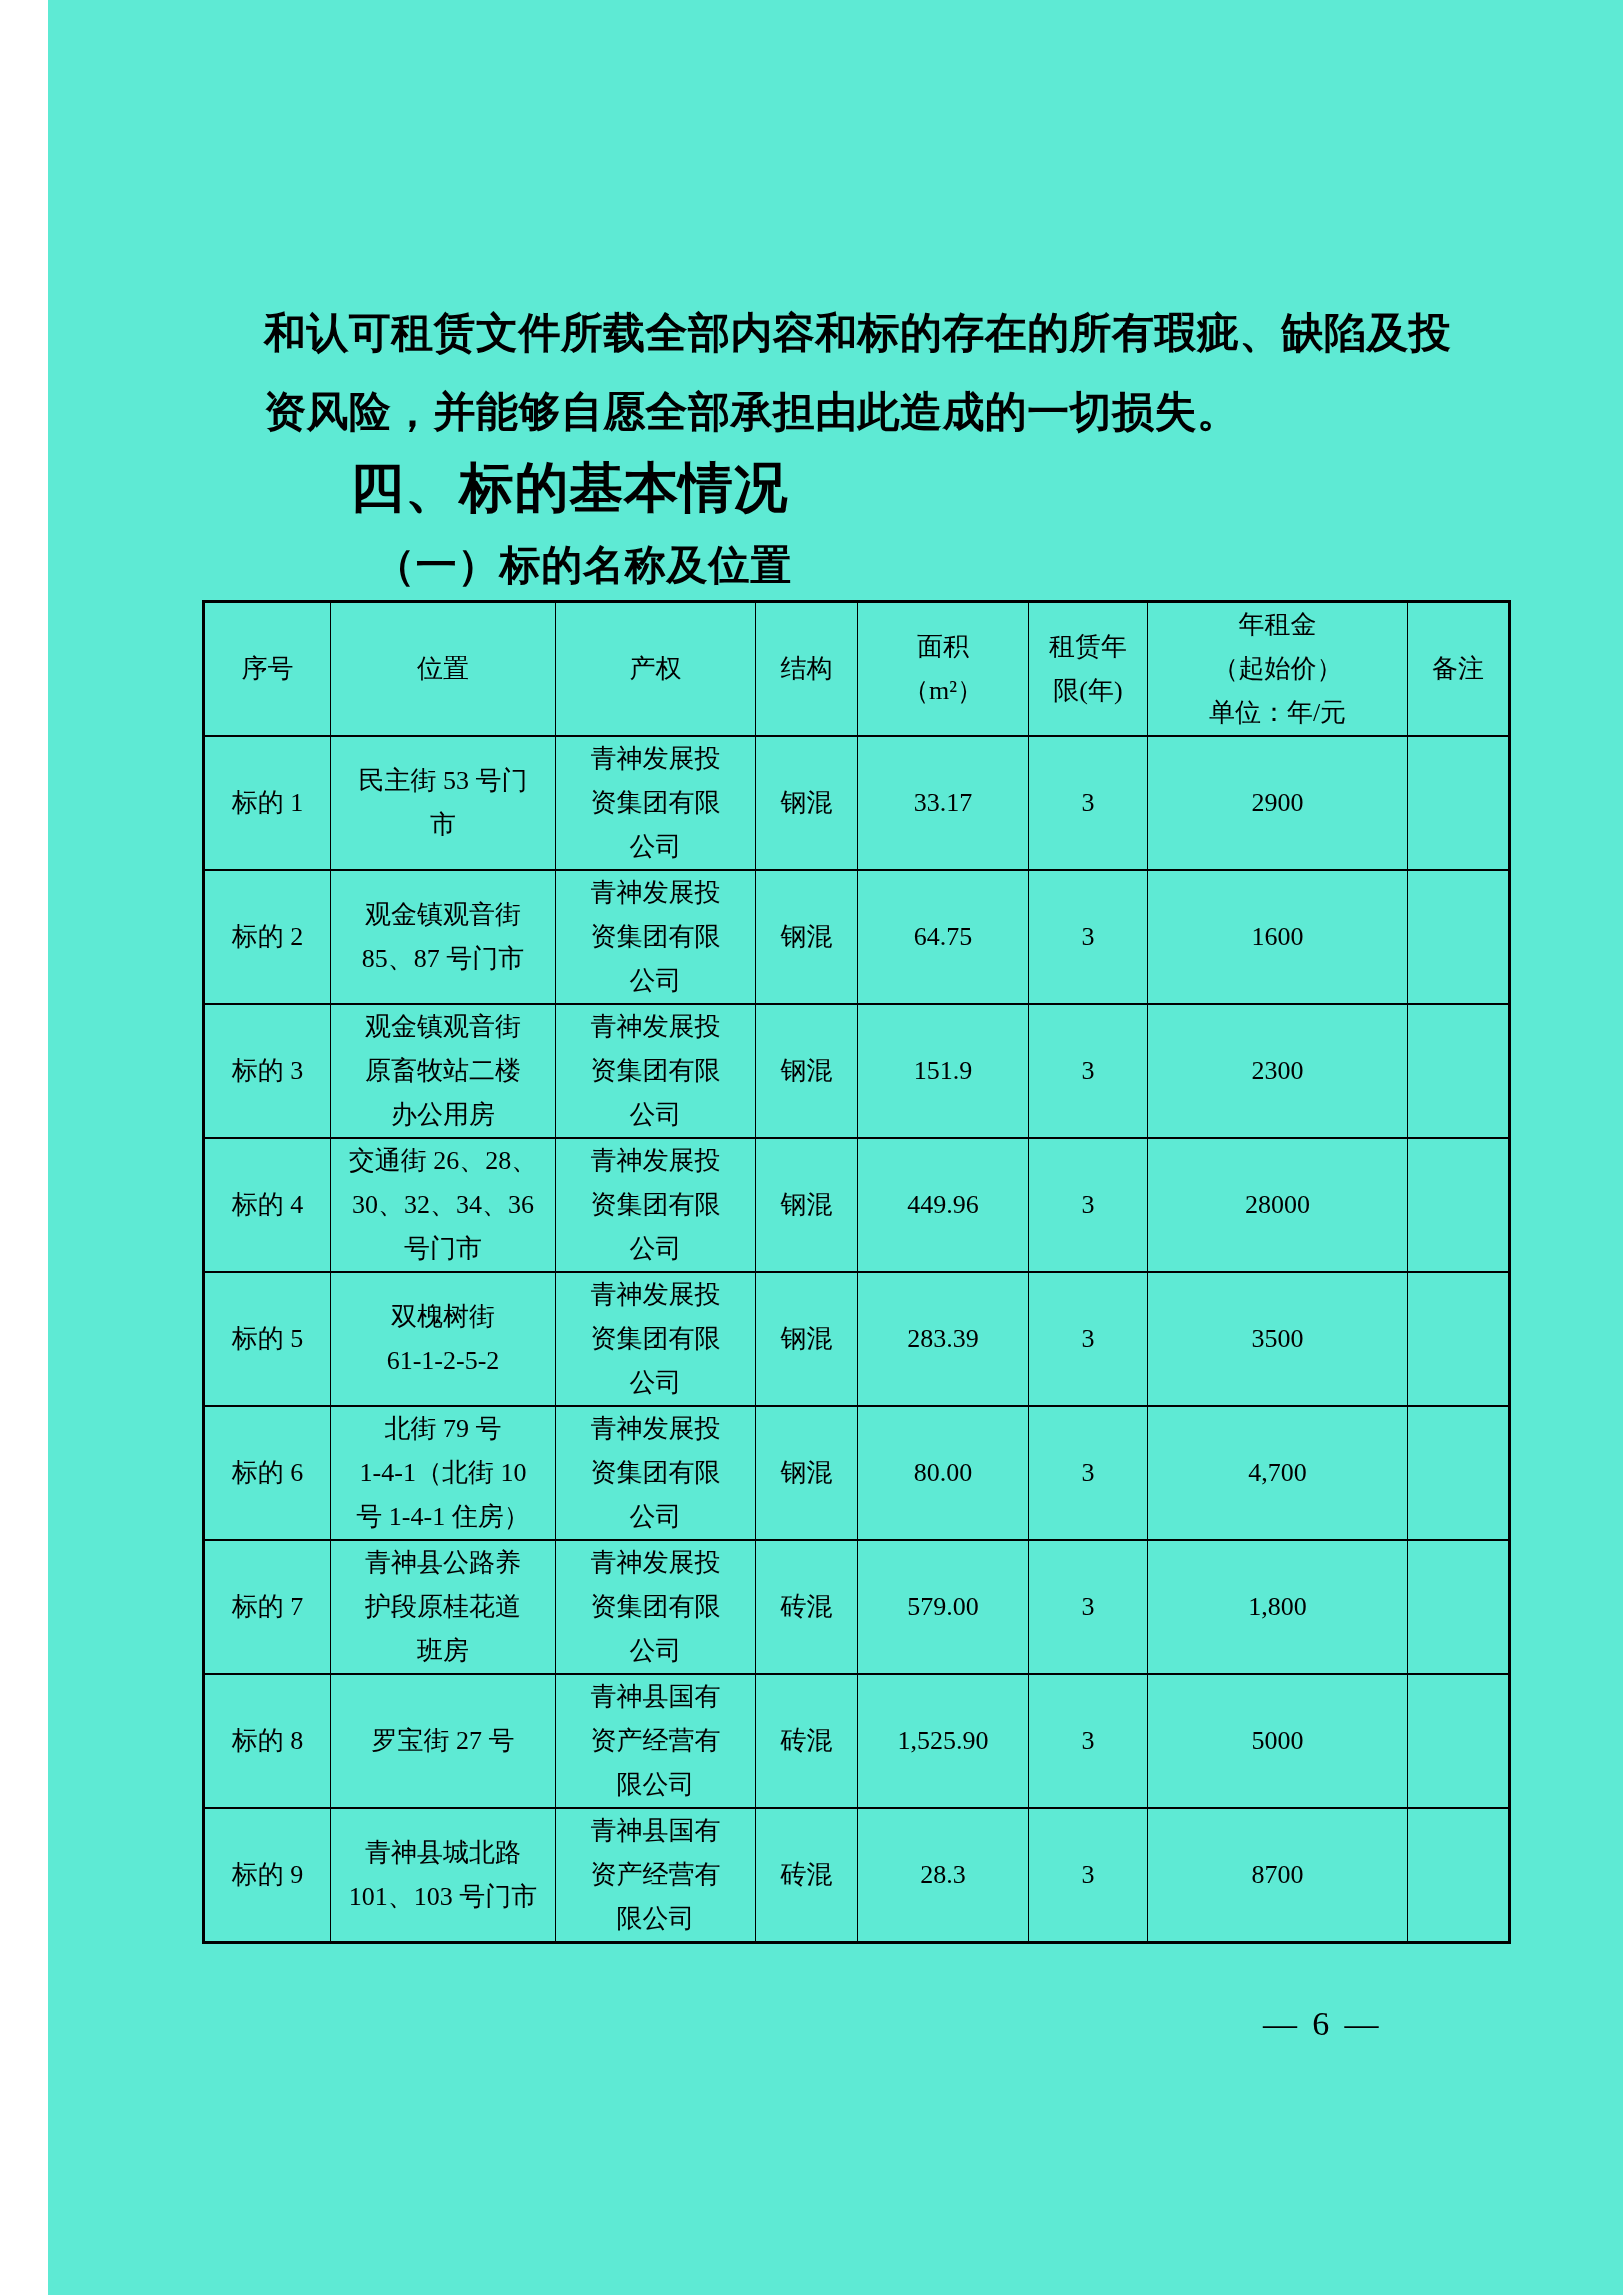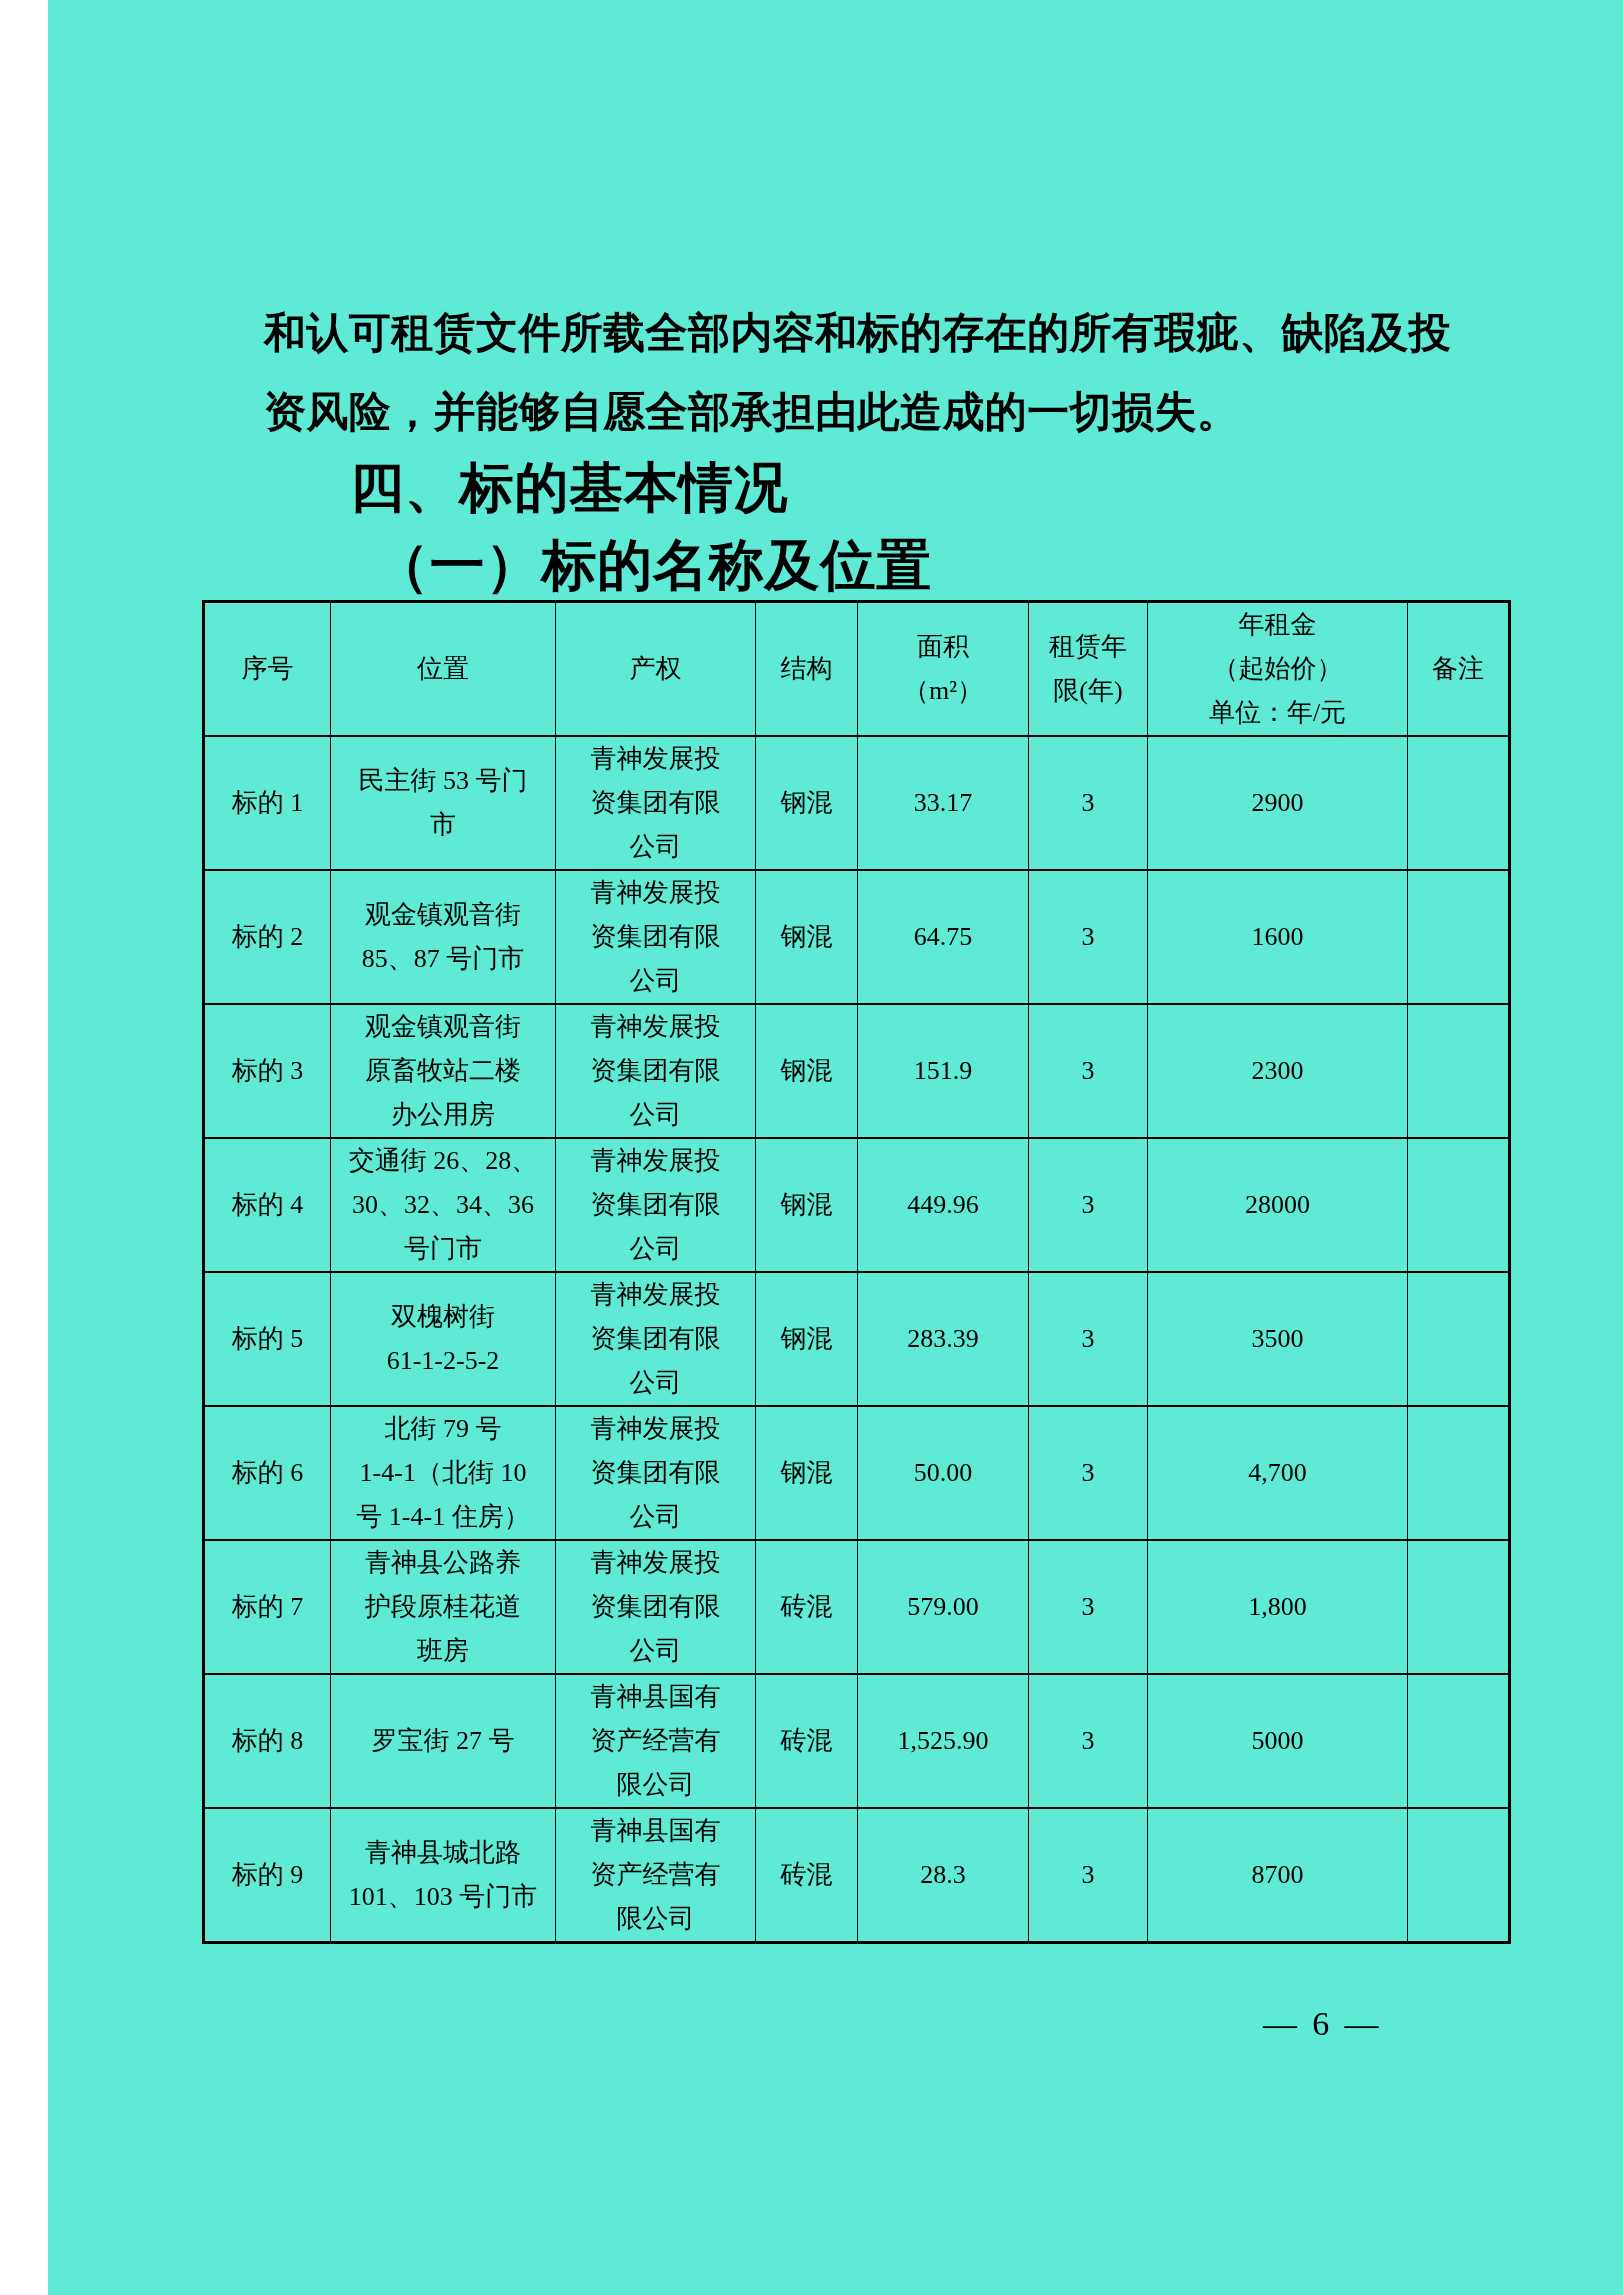--- a/index.html
+++ b/index.html
@@ -39,21 +39,21 @@
     line-height: 51px;
     letter-spacing: 0.8px;
     white-space: pre-line;
   }
   .heading2 {
     position: absolute;
     left: 326px;
     top: 539px;
     font-family: "Liberation Sans", sans-serif;
     font-weight: 700;
-    font-size: 55px;
+    font-size: 41px;
     line-height: 52px;
     letter-spacing: 0.8px;
     white-space: pre-line;
   }
   .doc-table {
     position: absolute;
     left: 154px;
     top: 600px;
     width: 1307px;
     border-collapse: collapse;
@@ -196,21 +196,21 @@
       </tr>
       <tr>
         <td>标的 6</td>
         <td>北街 79 号
 1-4-1（北街 10
 号 1-4-1 住房）</td>
         <td>青神发展投
 资集团有限
 公司</td>
         <td>钢混</td>
-        <td>50.00</td>
+        <td>80.00</td>
         <td>3</td>
         <td>4,700</td>
         <td></td>
       </tr>
       <tr>
         <td>标的 7</td>
         <td>青神县公路养
 护段原桂花道
 班房</td>
         <td>青神发展投

